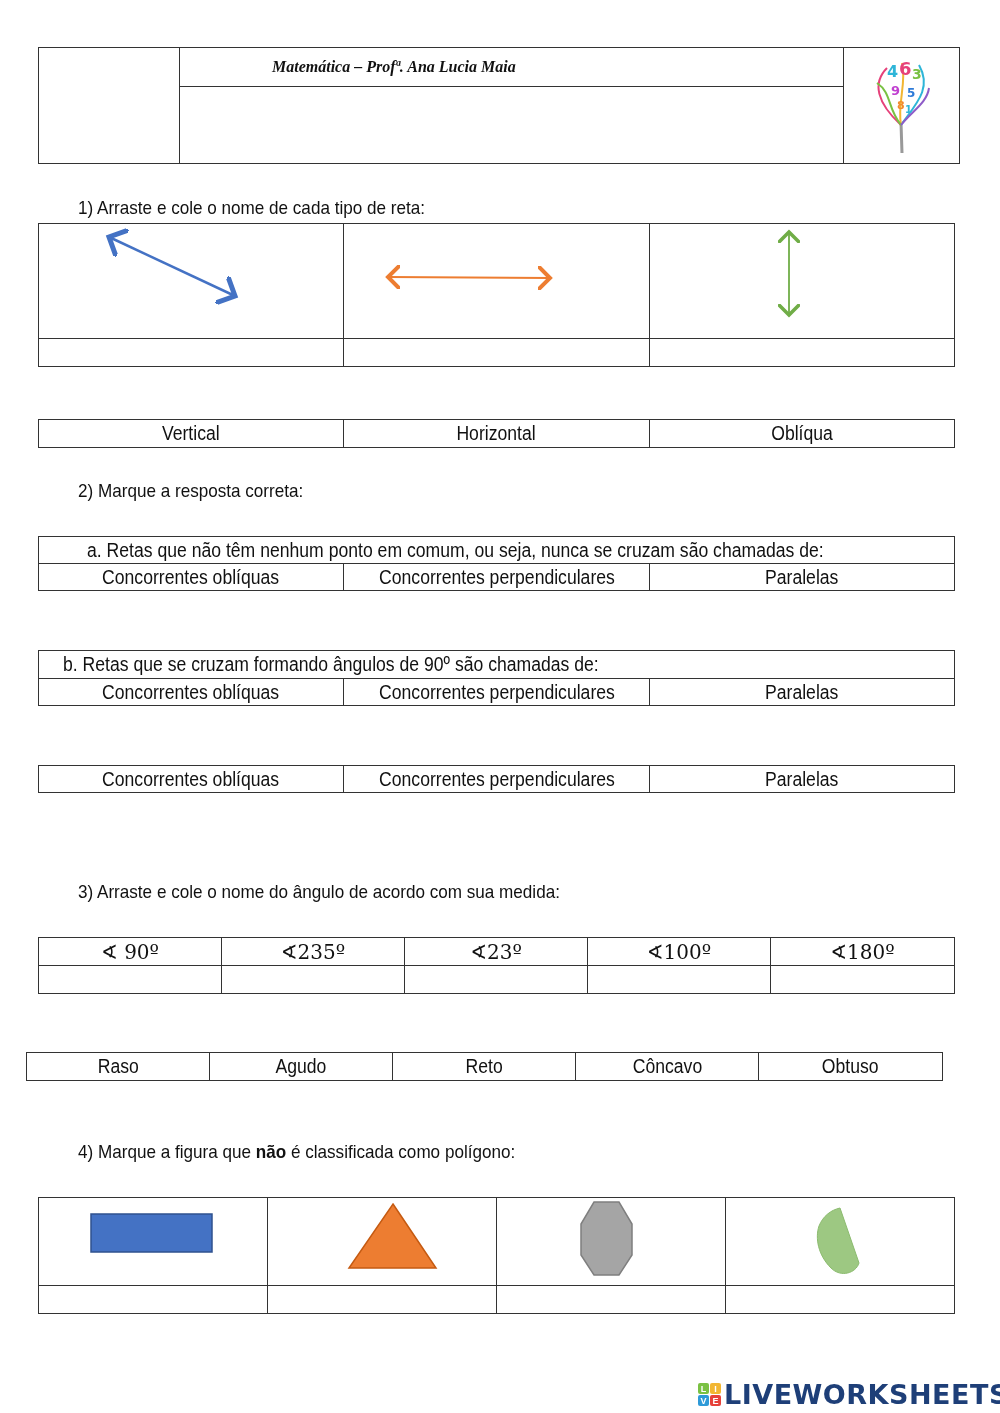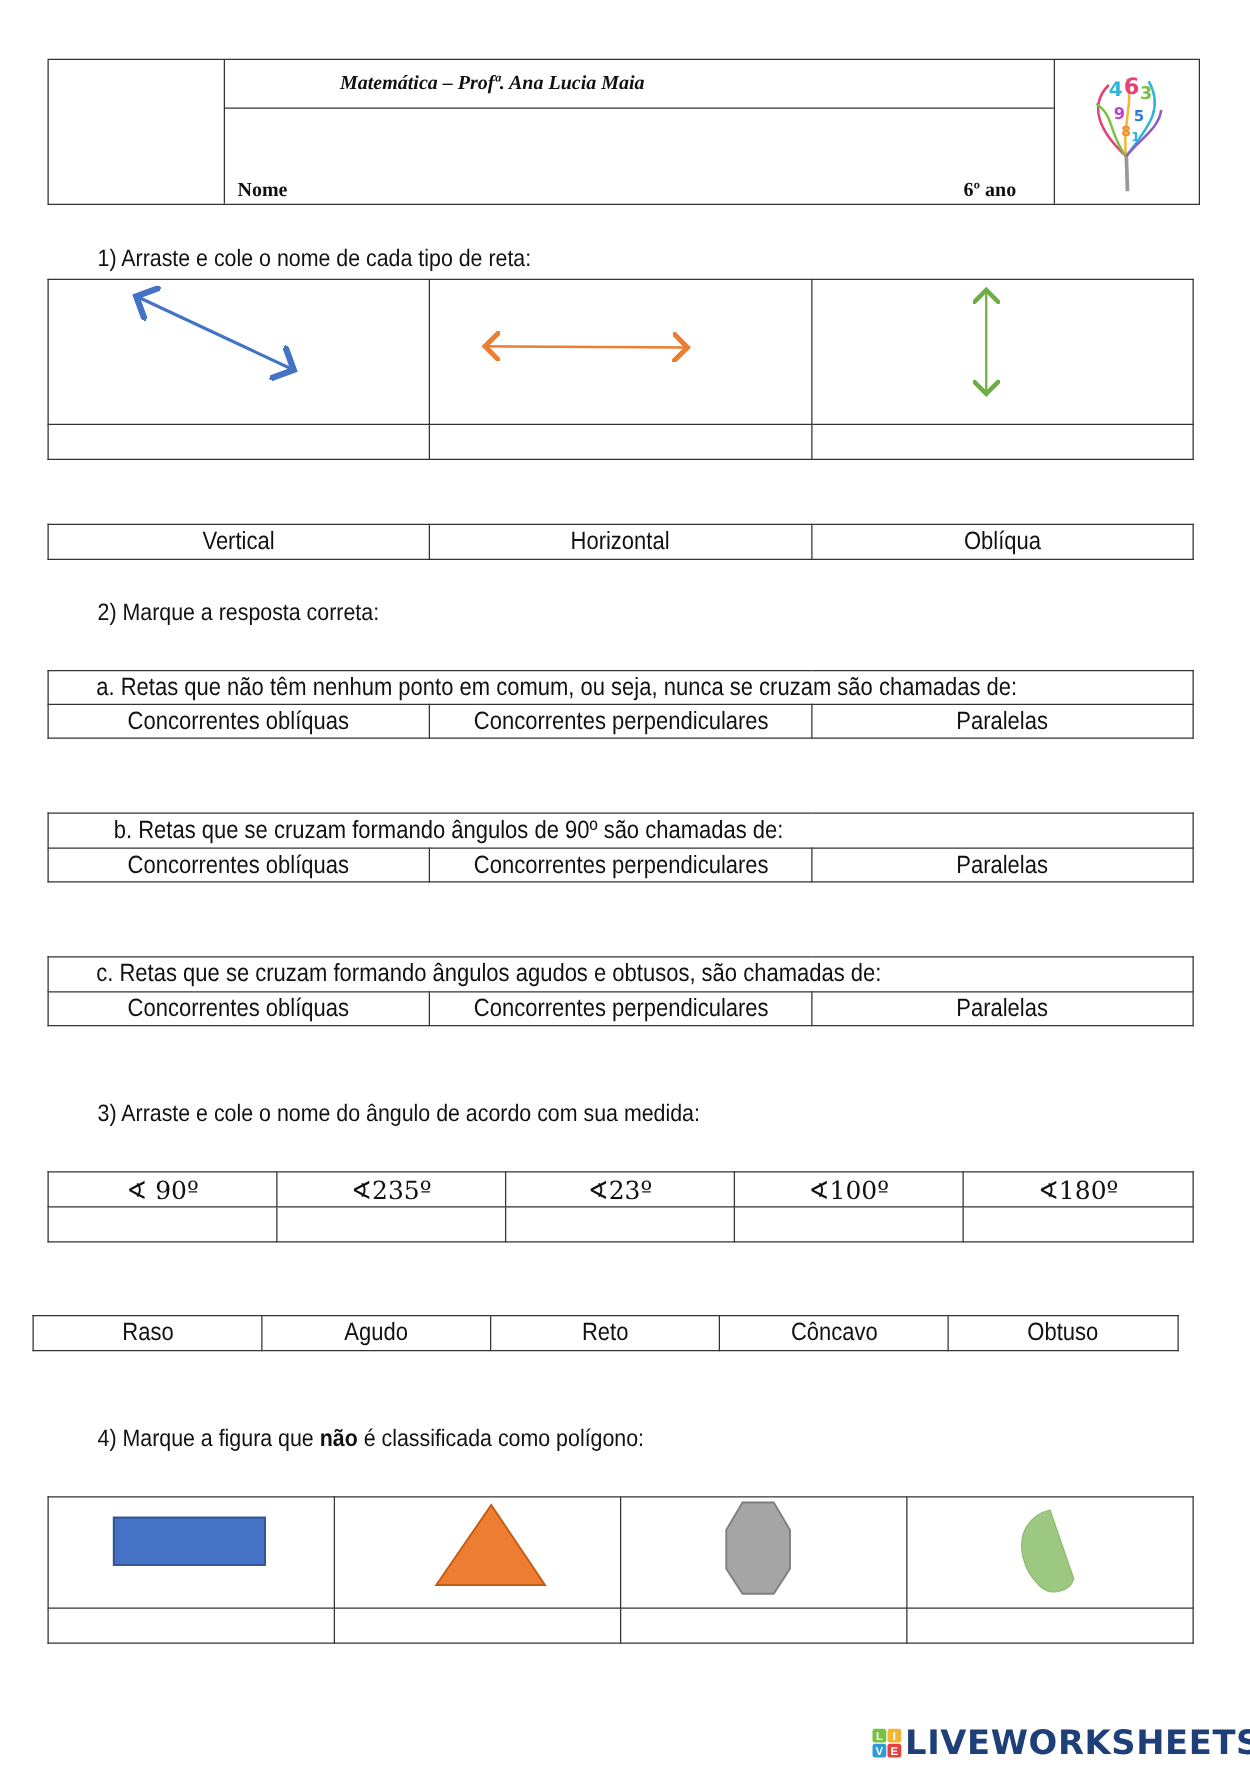--- a/index.html
+++ b/index.html
@@ -38,24 +38,20 @@
   .logo .blocks span { font-size: 9px; font-weight: bold; color: #fff; display: flex; align-items: center; justify-content: center; border-radius: 2px; }
   .logo .word { font-size: 27px; font-weight: 900; color: #1e3f78; letter-spacing: 0.5px; font-family: "DejaVu Sans", sans-serif; }
 </style>
 </head>
 <body>
 
 <div class="hdr">
   <div class="col-left"></div>
   <div class="row r1">
     <span class="title">Matemática – Profª. Ana Lucia Maia</span>
-  </div>
-  <div class="row r3">
-    <span class="name">Nome</span>
-    <span class="grade">6º ano</span>
   </div>
   <div class="col-right">
     <svg width="90" height="105" viewBox="0 0 90 105">
       <path d="M45 100 L44 70" stroke="#999" stroke-width="3"></path>
       <path d="M44 72 C20 50 15 30 30 15" stroke="#e6417a" stroke-width="2" fill="none"></path>
       <path d="M44 72 C60 50 75 35 62 12" stroke="#2eb5d8" stroke-width="2" fill="none"></path>
       <path d="M44 72 C40 50 50 30 45 10" stroke="#f2b632" stroke-width="2" fill="none"></path>
       <path d="M44 72 C30 55 35 40 20 30" stroke="#7ac143" stroke-width="2" fill="none"></path>
       <path d="M44 72 C55 58 70 50 72 35" stroke="#8e5bc8" stroke-width="2" fill="none"></path>
       <text x="30" y="24" font-size="16" font-weight="bold" fill="#2eb5d8" font-family="DejaVu Sans">4</text>
@@ -136,58 +132,55 @@
 <div class="q" style="top:480px;">2)  Marque a resposta correta:</div>
 
 <table class="grid" style="left:38px; top:536px; width:916px;">
   <colgroup>
       <col style="width:305px">
       <col style="width:306px">
       <col style="width:305px">
     </colgroup>
   <tbody>
       <tr style="height:27px;">
-    <td colspan="3" style="text-align:left; padding-left:38px;"><span class="cond" style="transform-origin:left;">a.  Retas que não têm nenhum ponto em comum, ou seja, nunca se cruzam são chamadas de:</span></td>
+    <td colspan="3" style="text-align:left; padding-left:48px;"><span class="cond" style="transform-origin:left;">a.  Retas que não têm nenhum ponto em comum, ou seja, nunca se cruzam são chamadas de:</span></td>
   </tr>
   <tr style="height:27px;">
     <td><span class="cond">Concorrentes oblíquas</span></td>
     <td><span class="cond">Concorrentes perpendiculares</span></td>
     <td><span class="cond">Paralelas</span></td>
   </tr>
 </tbody>
   </table>
 
 <table class="grid" style="left:38px; top:650px; width:916px;">
   <colgroup>
       <col style="width:305px">
       <col style="width:306px">
       <col style="width:305px">
     </colgroup>
   <tbody>
       <tr style="height:28px;">
-    <td colspan="3" style="text-align:left; padding-left:52px;margin-top:12px;"><span class="cond" style="transform-origin:left;">b.  Retas que se cruzam formando ângulos de 90º são chamadas de:</span></td>
+    <td colspan="3" style="text-align:left; padding-left:24px;margin-top:12px;"><span class="cond" style="transform-origin:left;">b.  Retas que se cruzam formando ângulos de 90º são chamadas de:</span></td>
   </tr>
   <tr style="height:27px;">
     <td><span class="cond">Concorrentes oblíquas</span></td>
     <td><span class="cond">Concorrentes perpendiculares</span></td>
     <td><span class="cond">Paralelas</span></td>
   </tr>
 </tbody>
   </table>
 
 <table class="grid" style="left:38px; top:765px; width:916px;">
   <colgroup>
       <col style="width:305px">
       <col style="width:306px">
       <col style="width:305px">
     </colgroup>
   <tbody>
-      <tr style="height:28px;">
-    <td colspan="3" style="text-align:left; padding-left:38px;"><span class="cond" style="transform-origin:left;">c.  Retas que se cruzam formando ângulos agudos e obtusos, são chamadas de:</span></td>
-  </tr>
   <tr style="height:27px;">
     <td><span class="cond">Concorrentes oblíquas</span></td>
     <td><span class="cond">Concorrentes perpendiculares</span></td>
     <td><span class="cond">Paralelas</span></td>
   </tr>
 </tbody>
   </table>
 
 <div class="q" style="top:881px;">3)  Arraste e cole o nome do ângulo de acordo com sua medida:</div>
 

